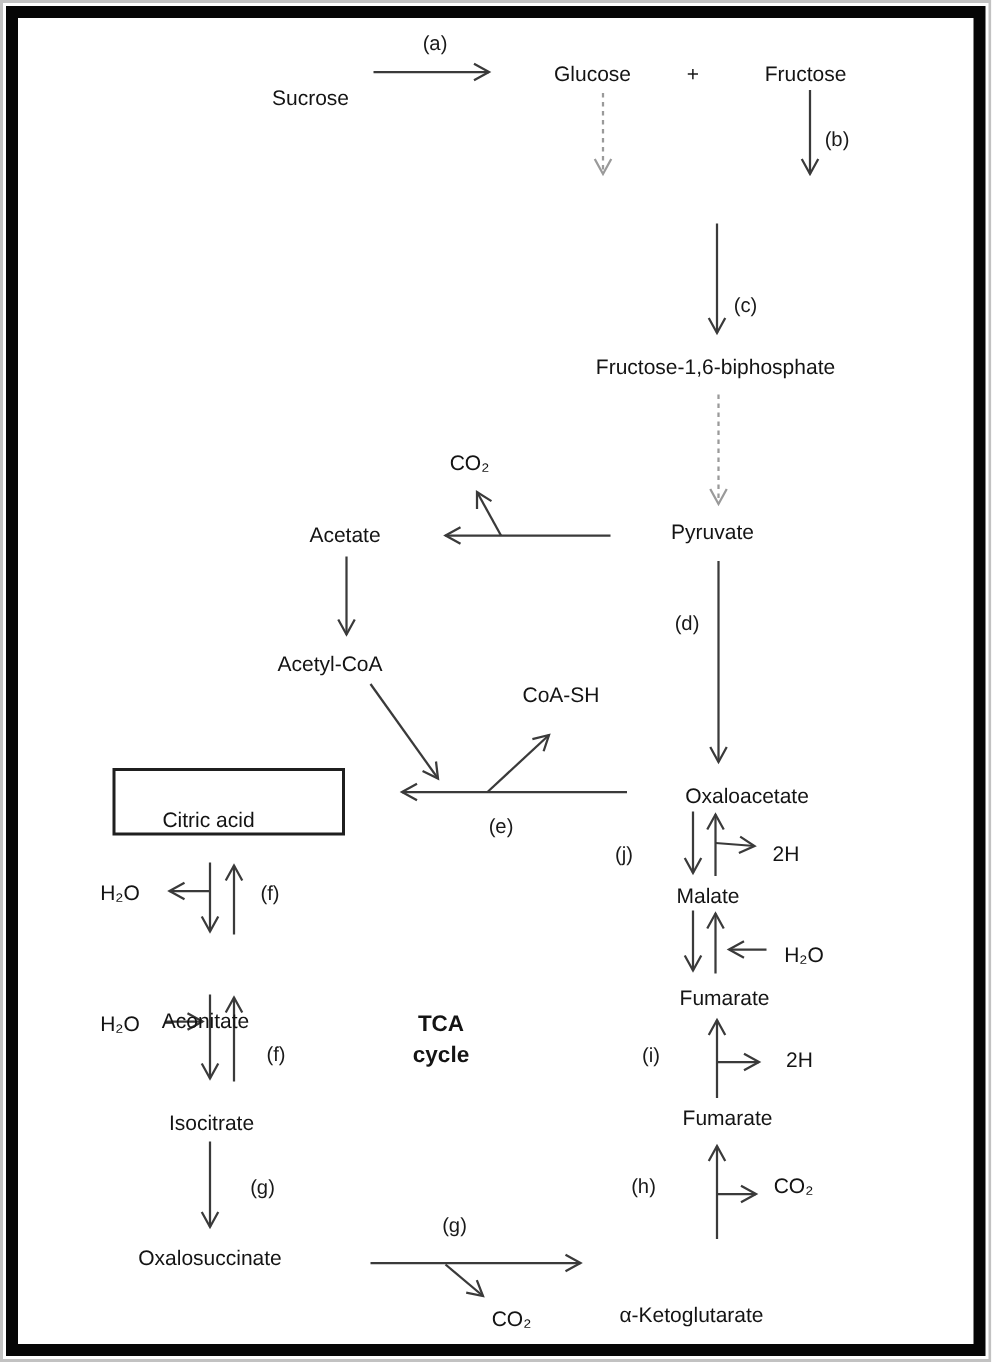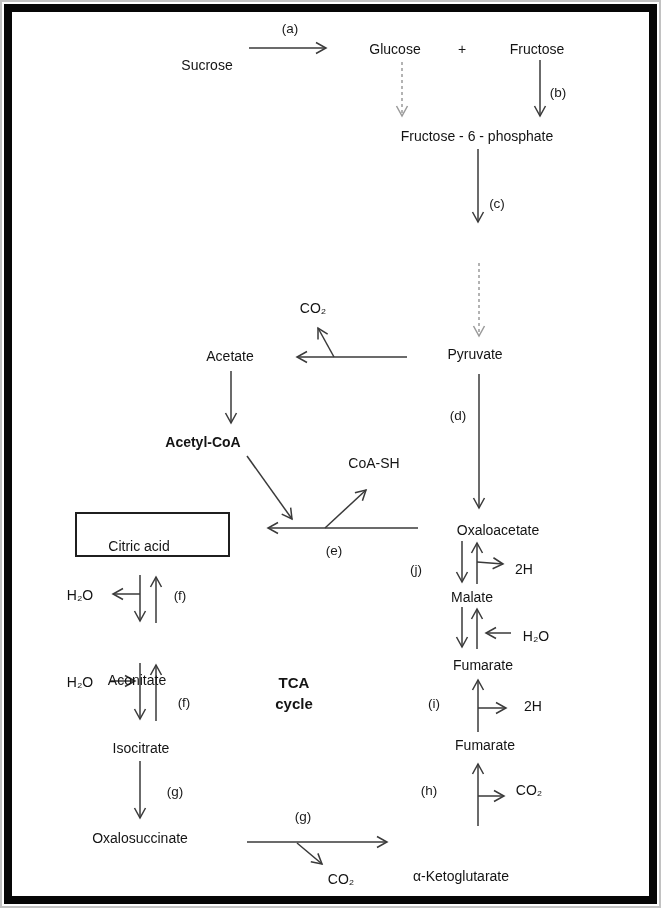--- a/index.html
+++ b/index.html
@@ -104,24 +104,24 @@
       <line x1="477" y1="562" x2="503" y2="564" marker-end="url(#ah)"></line>
     </g>
   </svg>
 
   <div class="compound-box"></div>
 
   <div class="lbl" style="left:207px; top:65px;">Sucrose</div>
   <div class="lbl" style="left:395px; top:49px;text-align:center;">Glucose</div>
   <div class="lbl" style="left:462px; top:49px;">+</div>
   <div class="lbl" style="left:537px; top:49px;">Fructose</div>
-  <div class="lbl" style="left:477px; top:136px;">Fructose - 6 - phosphate</div>
+  <div class="lbl" style="left:477px; top:244px;">Fructose-1,6-biphosphate</div>
   <div class="lbl" style="left:475px; top:354px;">Pyruvate</div>
   <div class="lbl" style="left:230px; top:356px;">Acetate</div>
-  <div class="lbl" style="left:203px; top:442px;font-weight:bold;">Acetyl-CoA</div>
+  <div class="lbl" style="left:220px; top:442px;">Acetyl-CoA</div>
   <div class="lbl" style="left:139px; top:546px;">Citric acid</div>
   <div class="lbl" style="left:137px; top:637px;margin-top:43px;">Aconitate</div>
   <div class="lbl" style="left:141px; top:748px;">Isocitrate</div>
   <div class="lbl" style="left:140px; top:838px;">Oxalosuccinate</div>
   <div class="lbl" style="left:461px; top:876px;">α-Ketoglutarate</div>
   <div class="lbl" style="left:485px; top:745px;">Fumarate</div>
   <div class="lbl" style="left:483px; top:665px;">Fumarate</div>
   <div class="lbl" style="left:472px; top:597px;">Malate</div>
   <div class="lbl" style="left:498px; top:530px;">Oxaloacetate</div>
   <div class="lbl" style="left:374px; top:463px;">CoA-SH</div>

